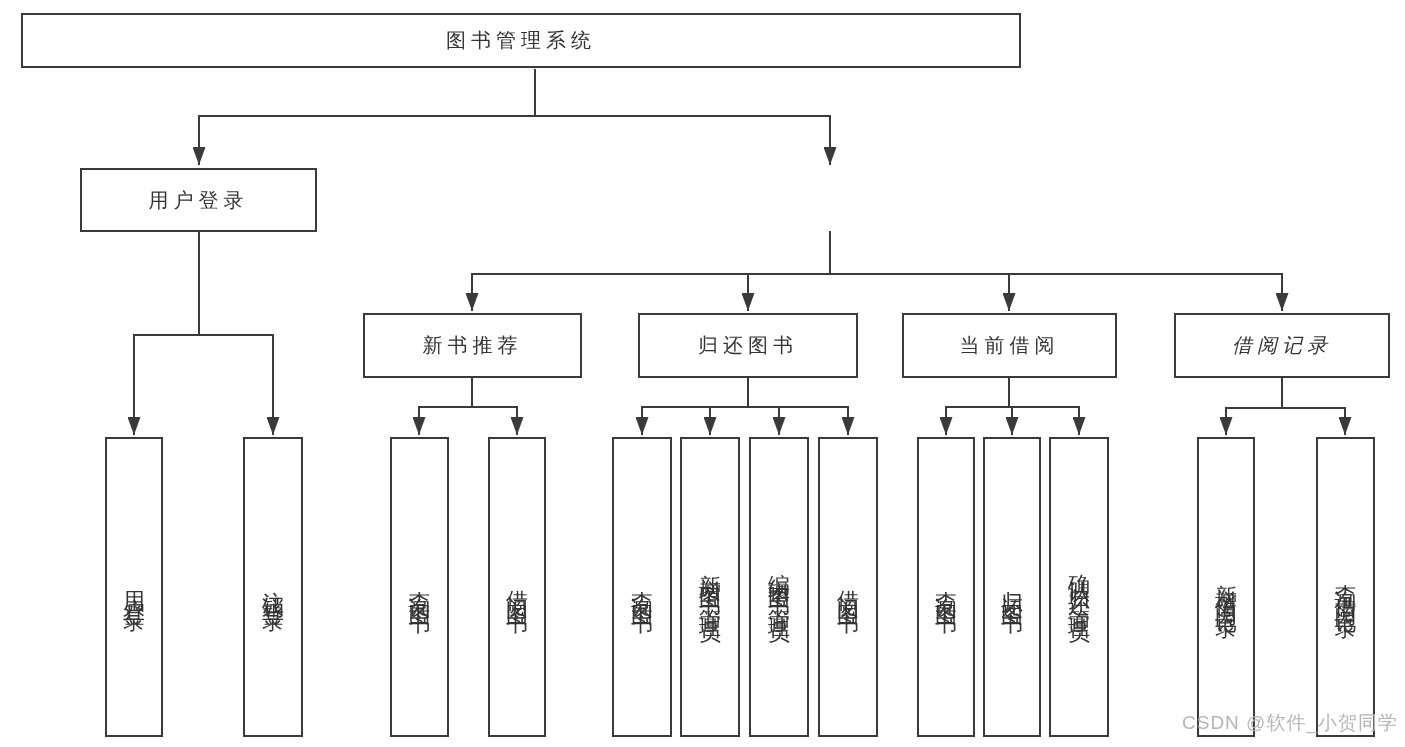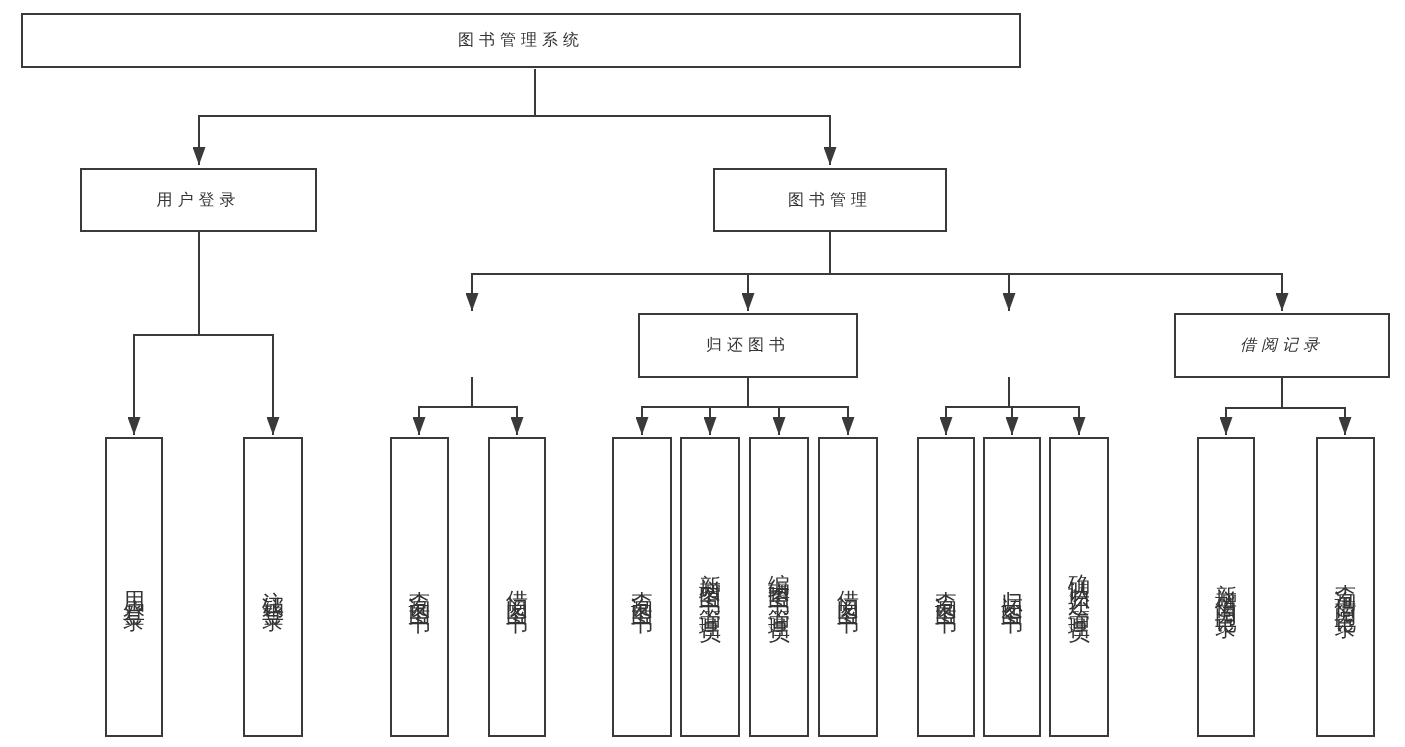--- a/index.html
+++ b/index.html
@@ -10,21 +10,21 @@
     font-family:"Liberation Sans", sans-serif;
     overflow:hidden;
   }
   .connector-svg{position:absolute;left:0;top:0;pointer-events:none;}
   .hbox{
     position:absolute;
     box-sizing:border-box;
     background:#ffffff;
     border:2px solid #3a3a3a;
     display:flex;align-items:center;justify-content:center;
-    font-size:16px;letter-spacing:5px;color:#333333;
+    font-size:20px;letter-spacing:5px;color:#333333;
     white-space:nowrap;
     z-index:2;
   }
   .vbox{
     position:absolute;
     box-sizing:border-box;
     background:#ffffff;
     border:2px solid #3a3a3a;
     display:flex;align-items:center;justify-content:center;
     font-size:22px;color:#333333;
@@ -116,26 +116,29 @@
     </g>
   </svg>
 
   <div class="hbox" style="left:21px;top:13px;width:1000px;height:55px;">
     <span>图书管理系统</span>
   </div>
 
   <div class="hbox" style="left:80px;top:168px;width:237px;height:64px;">
     <span>用户登录</span>
   </div>
-  <div class="hbox" style="left:713px;top:168px;width:234px;height:64px;">
-    <span>图书管理</span>
+
+  <div class="hbox" style="left:363px;top:313px;width:219px;height:65px;">
+    <span>新书推荐</span>
   </div>
-
   <div class="hbox" style="left:638px;top:313px;width:220px;height:65px;">
     <span>归还图书</span>
+  </div>
+  <div class="hbox" style="left:902px;top:313px;width:215px;height:65px;">
+    <span>当前借阅</span>
   </div>
   <div class="hbox" style="left:1174px;top:313px;width:216px;height:65px;font-style:italic;">
     <span>借阅记录</span>
   </div>
 
   <div class="vbox" style="left:105px;top:437px;width:58px;height:300px;">
     <span class="vtext">用户登录</span>
   </div>
   <div class="vbox" style="left:243px;top:437px;width:60px;height:300px;">
     <span class="vtext">注销登录</span>
@@ -171,14 +174,15 @@
     <span class="vtext">确认归还（管理员）</span>
   </div>
 
   <div class="vbox" style="left:1197px;top:437px;width:58px;height:300px;">
     <span class="vtext">新增借阅记录</span>
   </div>
   <div class="vbox" style="left:1316px;top:437px;width:59px;height:300px;">
     <span class="vtext">查询借阅记录</span>
   </div>
 
+  <div class="watermark">CSDN @软件_小贺同学</div>
 
 </div>
 
 </body></html>

